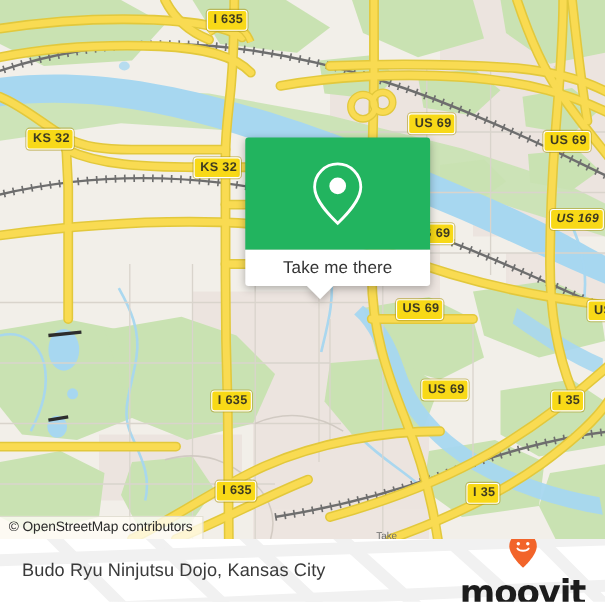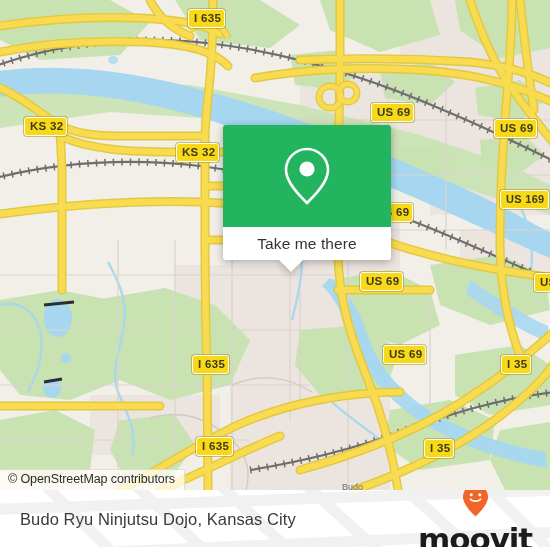--- a/index.html
+++ b/index.html
@@ -35,21 +35,21 @@
     box-shadow:0 0 0 1px rgba(170,150,20,0.55);
     color:#3d3a22;
     font-weight:bold;
     font-size:11.5px;
     line-height:15px;
     padding:1px 3px 1px 5px;
     white-space:nowrap;
     letter-spacing:0.3px;
     font-family:"Liberation Sans","DejaVu Sans",sans-serif;
   }
-  .shield.sm{font-size:11px;}
+  .shield.sm{font-size:11px;font-style:italic;}
 
   
   .maptext{
     position:absolute;font-size:9px;color:#6d6d6d;white-space:nowrap;
     font-family:"Liberation Sans","DejaVu Sans",sans-serif;
   }
 
   
   .popup{
     position:absolute;left:191px;top:125px;width:168px;
@@ -290,21 +290,21 @@
         <div class="shield" style="left: 360px; top: 272px;">US 69</div>
         <div class="shield" style="left: 383px; top: 345px;">US 69</div>
         <div class="shield" style="left: 192px; top: 355px;">I 635</div>
         <div class="shield" style="left: 196px; top: 437px;">I 635</div>
         <div class="shield" style="left: 501px; top: 355px;">I 35</div>
         <div class="shield" style="left: 424px; top: 439px;">I 35</div>
         <div class="shield" style="left: 534px; top: 273px;">US 69</div>
       </div>
 
     <div id="maptext-layer">
-        <div class="maptext" style="left: 342px; top: 482px;">Budo</div>
+        <div class="maptext" style="left: 342px; top: 482px;">Take</div>
       </div>
 
     <div class="attrib">© OpenStreetMap contributors</div>
   </div>
 
   <div class="popup">
     <div class="popup-head">
       <span>
         <svg width="52" height="62" viewBox="0 0 52 62">
           <path d="M26 4 C14.4 4 5 13.4 5 25 C5 38 20 52 26 58 C32 52 47 38 47 25 C47 13.4 37.6 4 26 4 Z" fill="none" stroke="#ffffff" stroke-width="2.6"></path>

